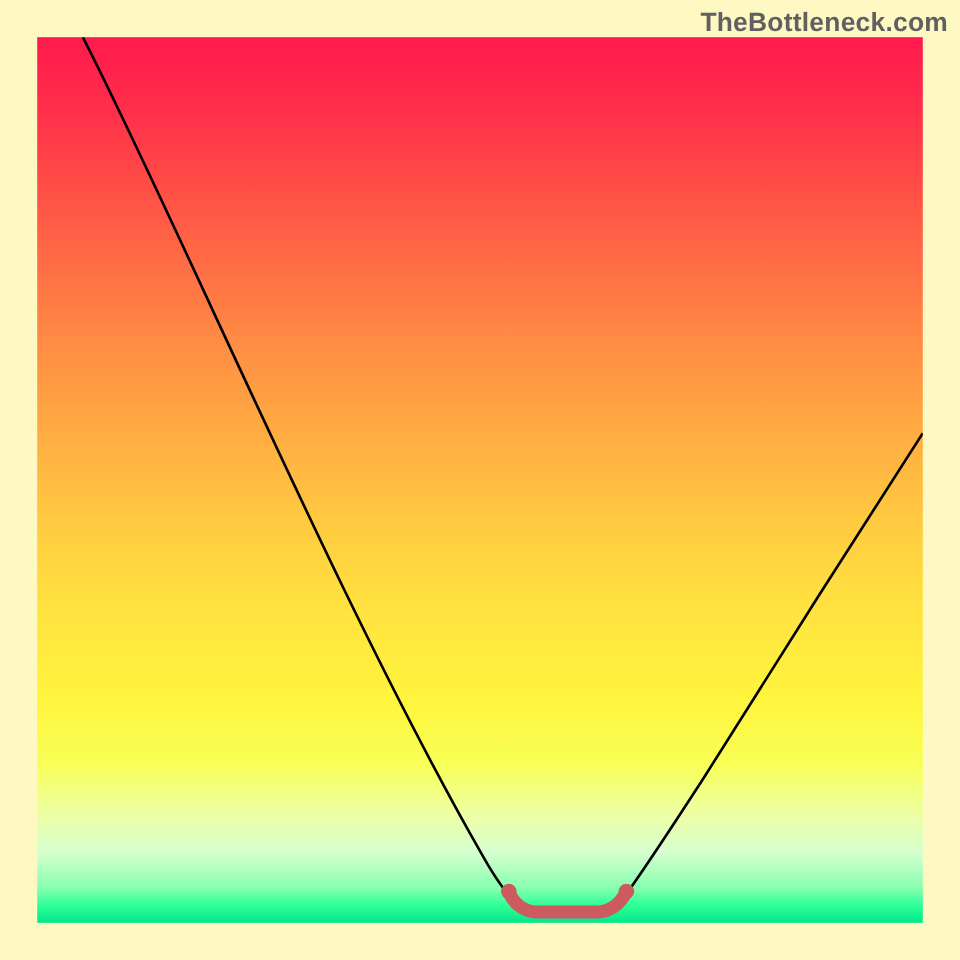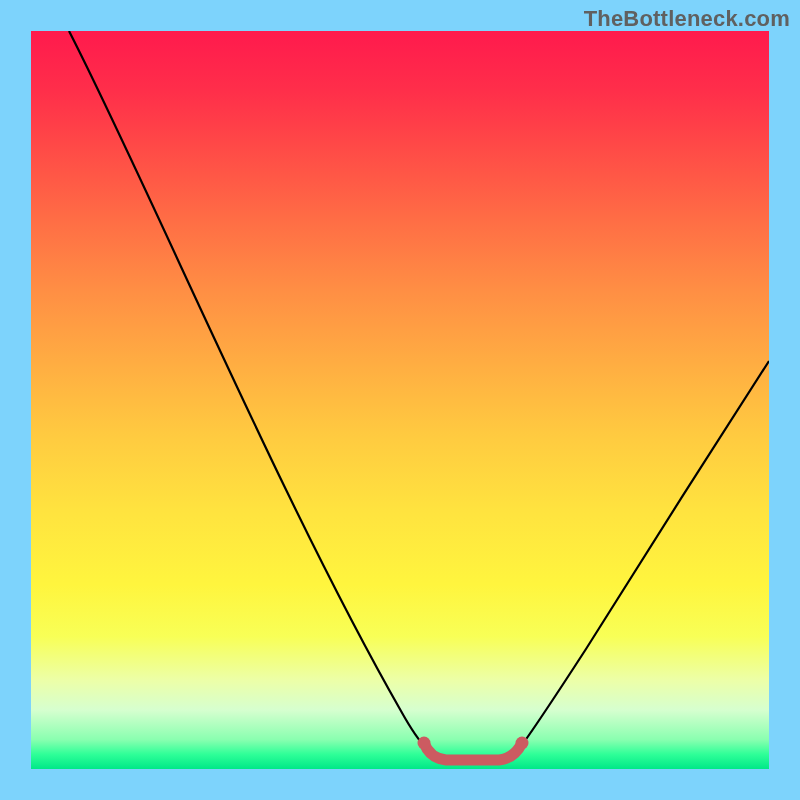--- a/index.html
+++ b/index.html
@@ -1,20 +1,20 @@
 <!DOCTYPE html>
 <html><head>
 <meta charset="utf-8">
 <style>
   * { margin: 0; padding: 0; box-sizing: border-box; }
   html, body { width: 800px; height: 800px; overflow: hidden; background: #000; }
   .outer {
     width: 800px;
     height: 800px;
-    background: #7dd3fc;
+    background: #fef9c3;
     position: relative;
   }
   .watermark {
     position: absolute;
     top: 6px;
     right: 10px;
     font-family: Arial, Helvetica, sans-serif;
     font-size: 22px;
     font-weight: 600;
     color: #606060;

